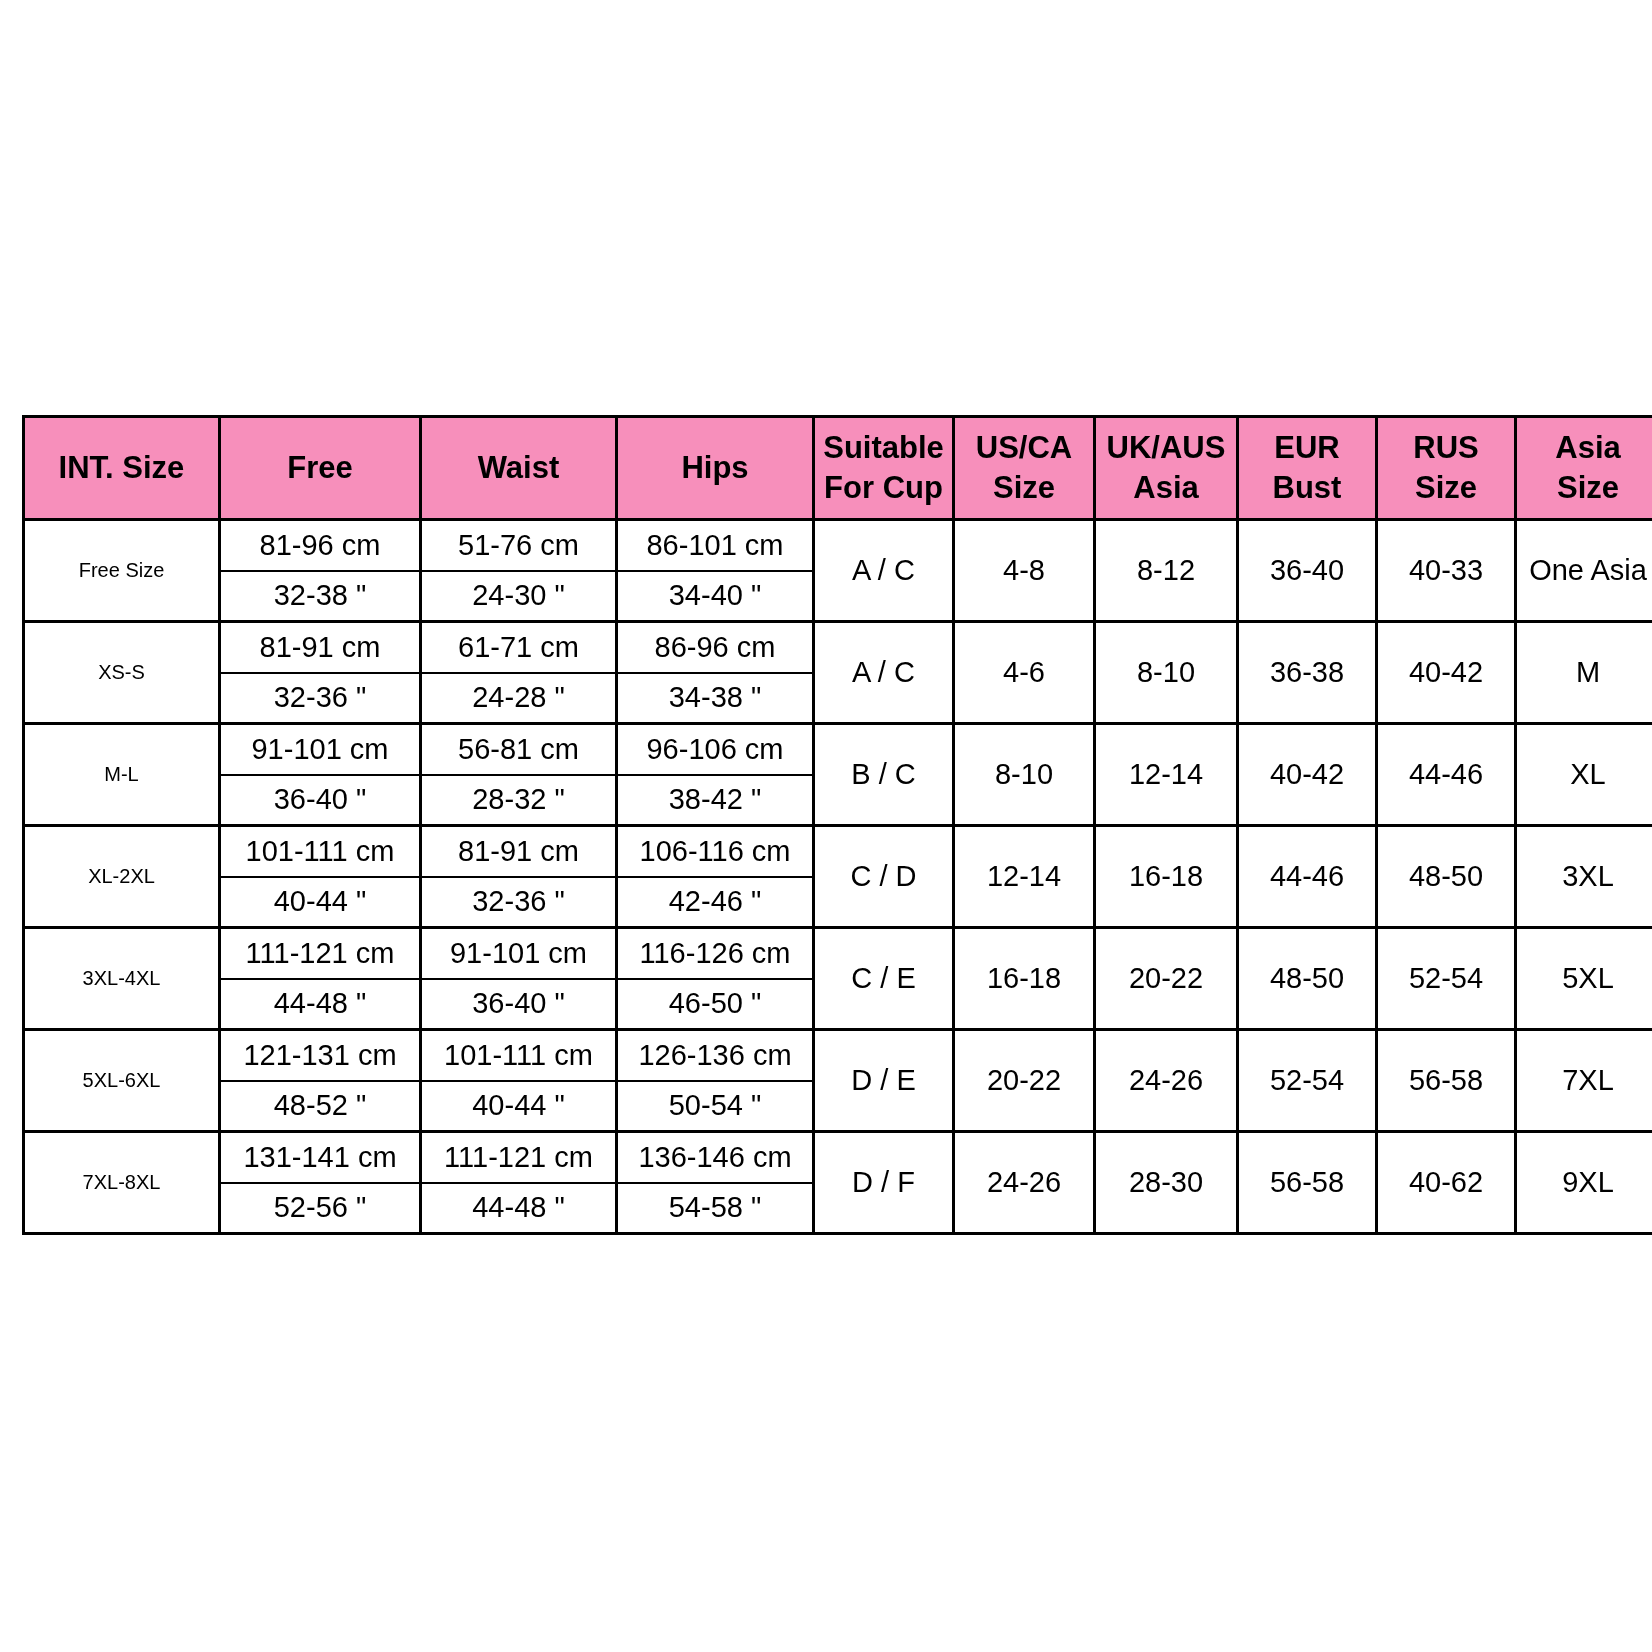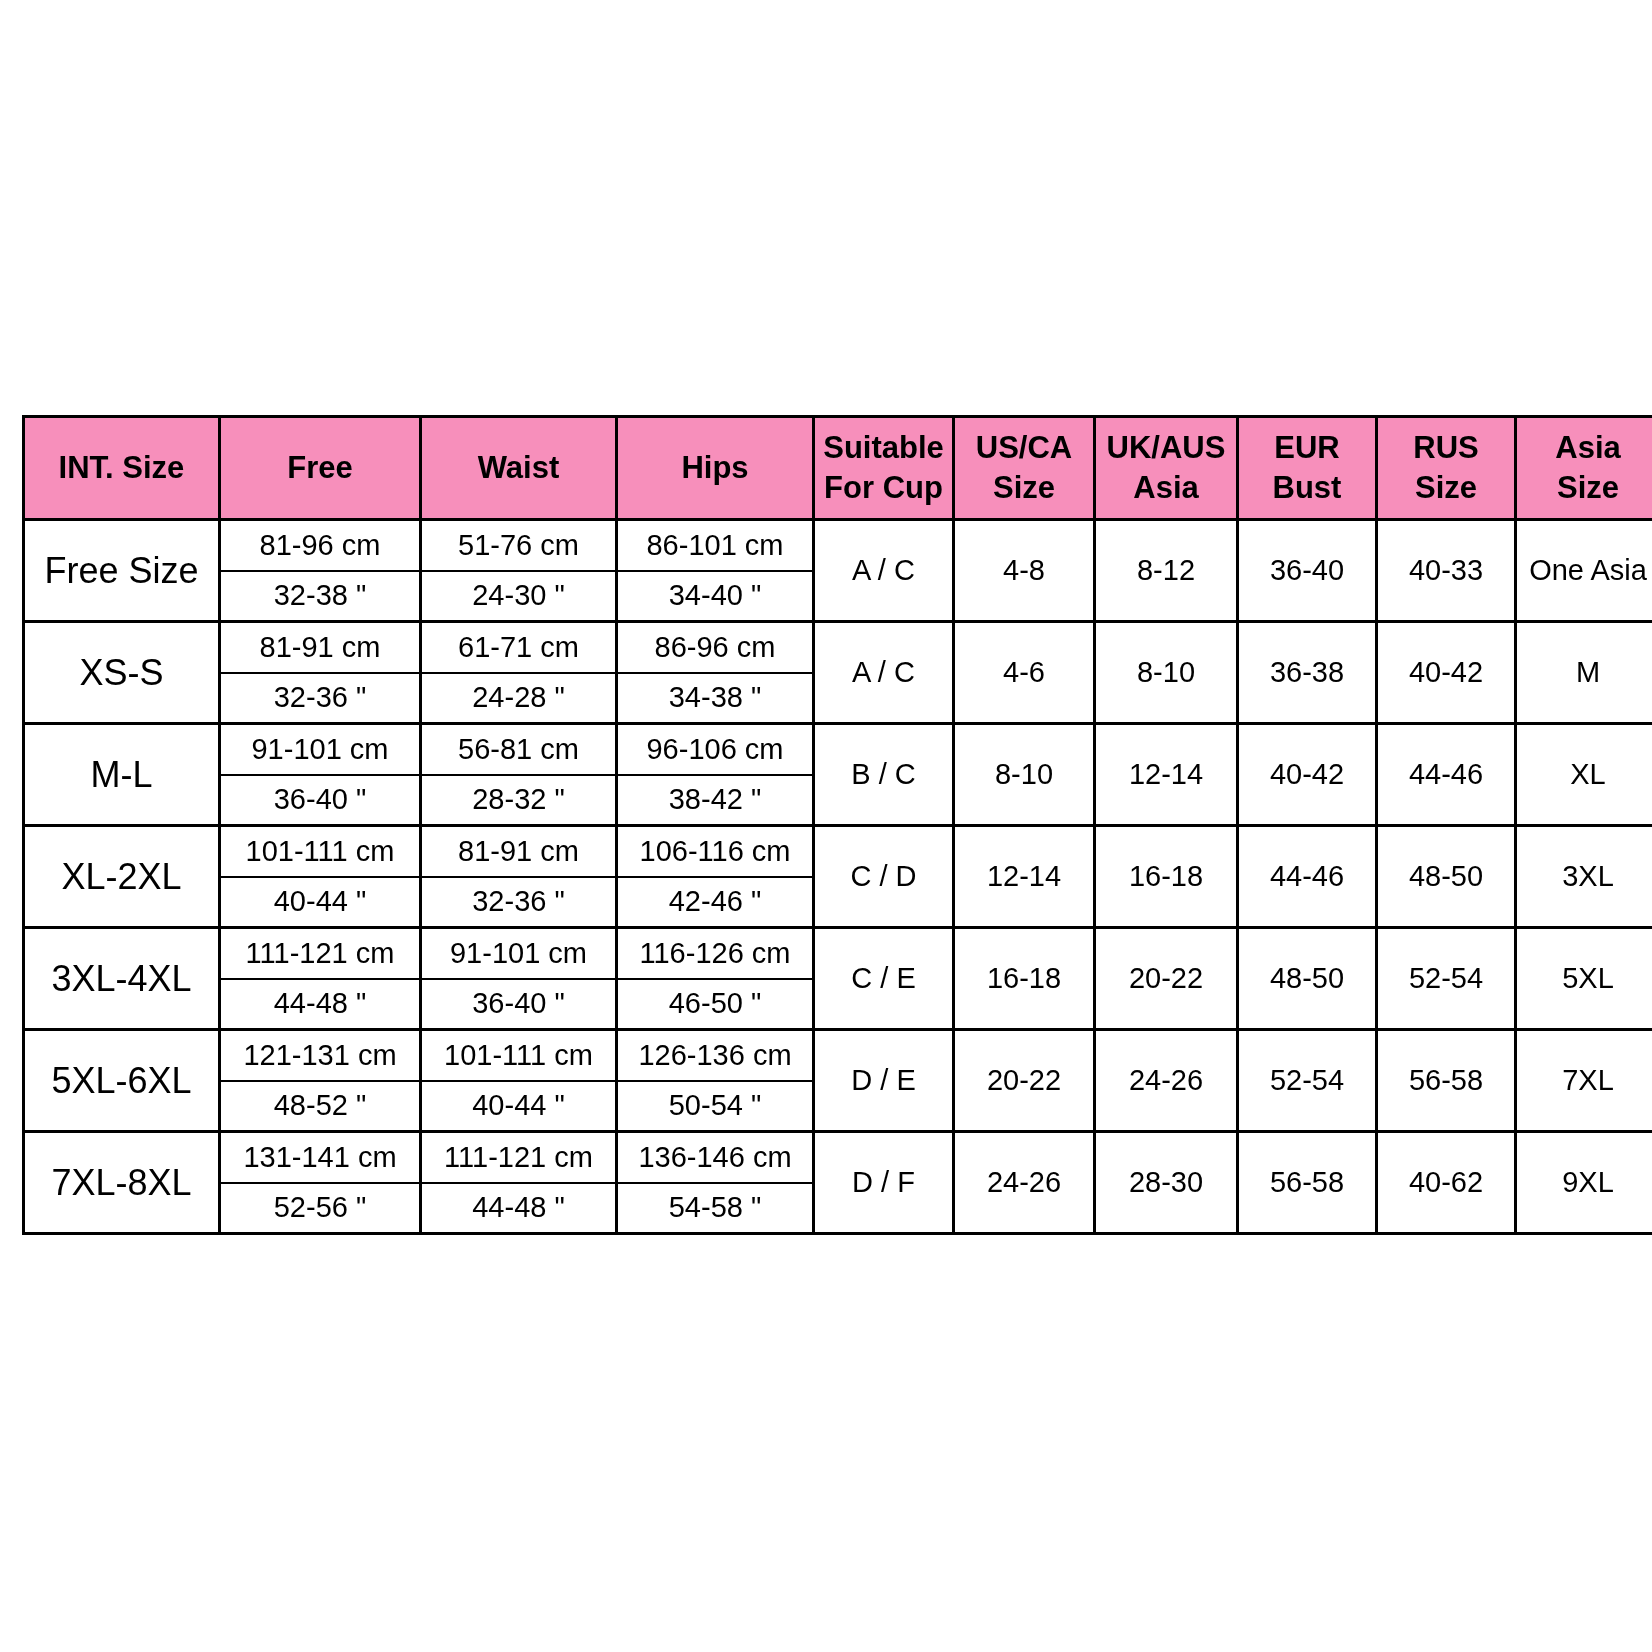--- a/index.html
+++ b/index.html
@@ -32,21 +32,21 @@
     font-size: 31px;
     height: 103px;
     line-height: 1.3;
     white-space: pre-line;
   }
   tbody td {
     background: #ffffff;
     font-size: 29px;
     height: 51px;
   }
-  td.int-size { font-size: 36px; }
+  td.int-size { font-size: 20px; }
   tr.sub-cm td.meas { border-bottom-width: 2px; }
   tr.sub-in td.meas { border-top-width: 2px; }
 </style>
 </head>
 <body>
 
 <div class="stage">
   <table class="size-chart">
     <colgroup>
       <col style="width:196px">

